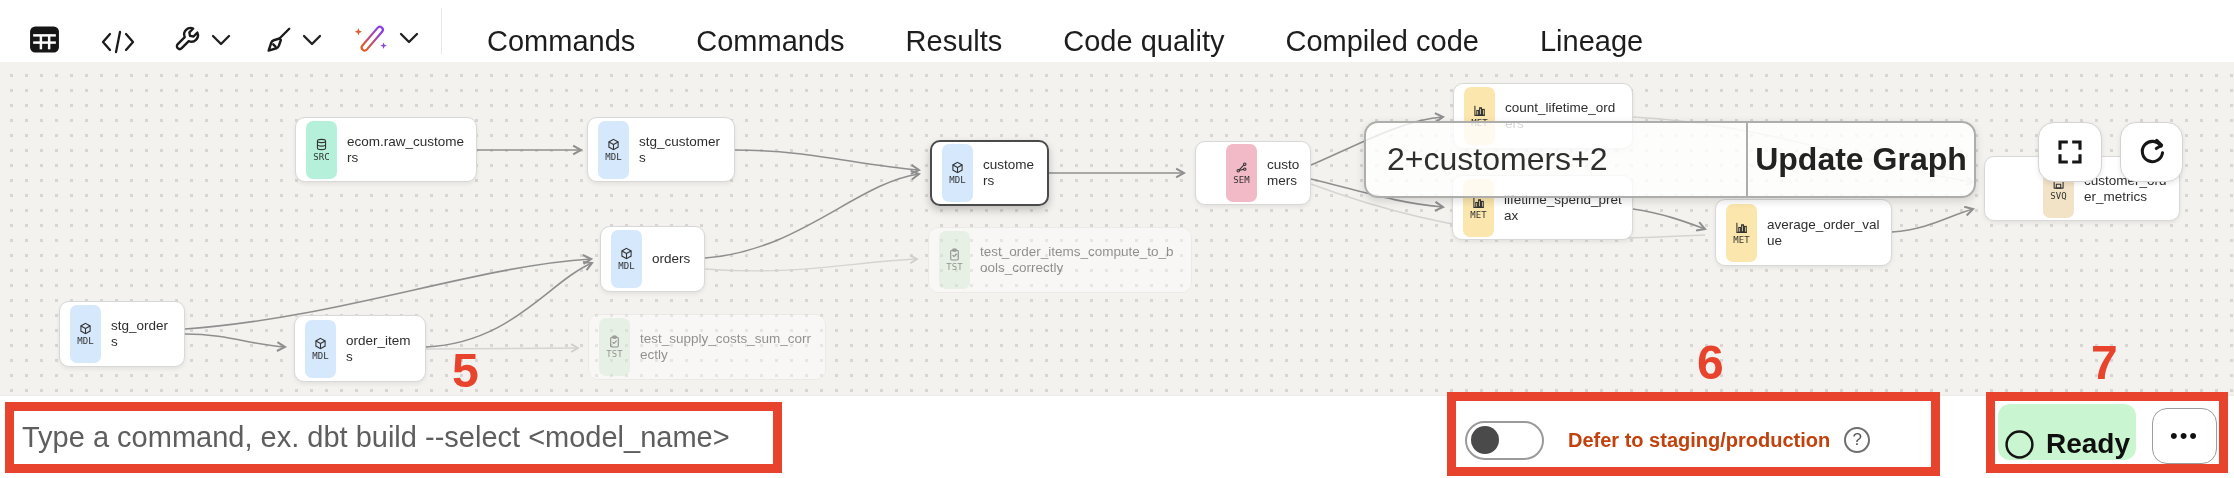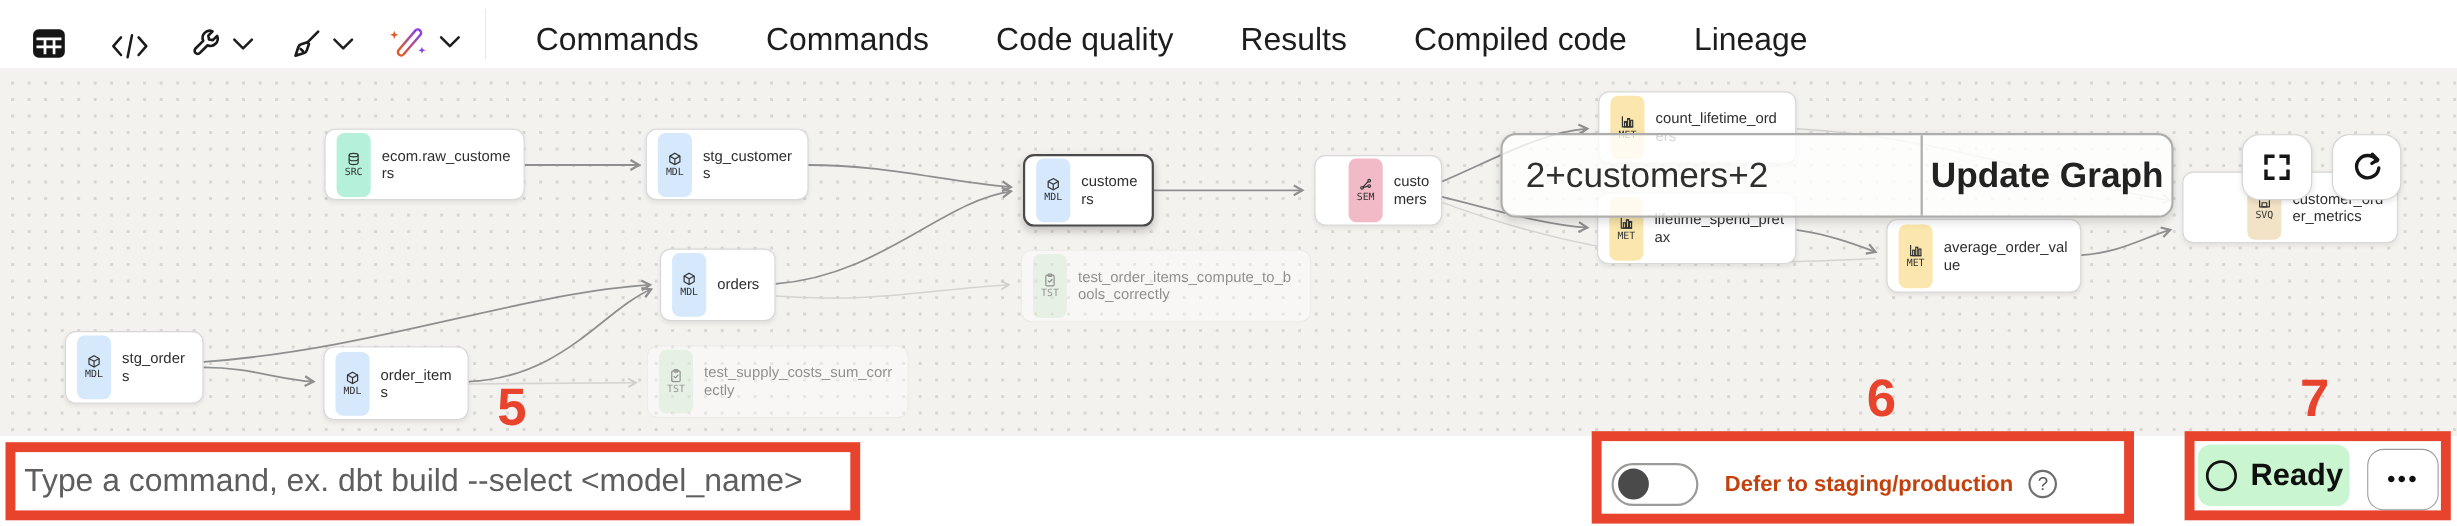--- a/index.html
+++ b/index.html
@@ -11,21 +11,21 @@
   .header { position:absolute; left:0; top:0; width:2234px; height:62px; background:#fff; }
   .tool-btn { display:flex; align-items:center; justify-content:center; height:48px; border:none; background:none; cursor:pointer; }
   .chev { margin-left:8px; }
   .tb-table { position:absolute; left:28px; top:15px; }
   .tb-code { position:absolute; left:100px; top:18px; }
   .tb-wrench { position:absolute; left:172px; top:16px; display:flex; align-items:center; }
   .tb-broom { position:absolute; left:263px; top:16px; display:flex; align-items:center; }
   .tb-magic { position:absolute; left:352px; top:14px; display:flex; align-items:center; }
   .tool-divider { position:absolute; left:441px; top:8px; width:1px; height:46px; background:#e8e8e6; }
 
-  .tabs { position:absolute; left:487px; top:0; height:72px; display:flex; align-items:center; gap:61px; }
+  .tabs { position:absolute; left:487px; top:0; height:72px; display:flex; align-items:flex-end; gap:61px; }
   .tab { position:relative; font-size:29px; font-weight:500; color:#1d1d1d; height:62px; display:flex; align-items:center; cursor:pointer; white-space:nowrap; }
   .tab.active::after { content:""; position:absolute; left:-27px; right:-27px; bottom:-4px; height:7px; background:#a49a96; border-radius:2px; }
 
   
   .canvas { position:absolute; left:0; top:62px; width:2234px; height:333px;
             background-color:#f3f2ef;
             background-image:radial-gradient(#d8d5d2 1.5px, transparent 1.6px);
             background-size:15px 15px; background-position:4px 6px; }
   .edges { position:absolute; left:0; top:0; z-index:1; }
 
@@ -59,21 +59,21 @@
   .cmd-input { position:absolute; left:22px; top:16px; width:744px; height:51px; border:none; outline:none;
                font-family:"Liberation Sans", sans-serif; font-size:29px; color:#3c3c3c; background:#fff; }
   .cmd-input::placeholder { color:#5e5e5e; opacity:1; }
   .defer-group { position:absolute; left:1465px; top:22px; height:44px; display:flex; align-items:center; }
   .toggle { width:79px; height:39px; border:2px solid #9a9a98; border-radius:20px; background:#fff; position:relative; cursor:pointer; flex:0 0 auto; }
   .knob { position:absolute; left:4px; top:3.5px; width:28px; height:28px; border-radius:50%; background:#4a4a4a; }
   .defer-label { margin-left:24px; font-size:20px; font-weight:600; color:#c2410c; white-space:nowrap; }
   .help { margin-left:14px; width:26px; height:26px; border:2px solid #6f6f6f; border-radius:50%;
           display:flex; align-items:center; justify-content:center; font-size:17px; color:#555; cursor:pointer; }
   .ready-pill { position:absolute; left:1998px; top:8px; width:138px; height:56px; background:#c9f6d0; border-radius:12px;
-                display:flex; align-items:center; justify-content:center; gap:11px; cursor:pointer; }
+                display:flex; align-items:flex-end; justify-content:center; gap:11px; cursor:pointer; }
   .ready-label { font-size:28px; font-weight:600; color:#0f0f0f; }
   .menu-btn { position:absolute; left:2152px; top:12px; width:65px; height:56px; background:#fff; border:1.5px solid #9c9c9a;
               border-radius:15px; display:flex; align-items:center; justify-content:center; cursor:pointer;
               font-size:22px; letter-spacing:2px; color:#111; }
 
   
   .ann { position:absolute; z-index:9; }
   .ann-box { border:9px solid #e8432d; }
   .ann-num { font-size:48px; font-weight:600; color:#e8432d; line-height:1; }
   .box5 { left:5px; top:402px; width:777px; height:71px; }
@@ -138,22 +138,22 @@
       </svg>
       <svg class="chev" width="22" height="14" viewBox="0 0 22 14" fill="none" stroke="#1f1f1f" stroke-width="2.3" stroke-linecap="round" stroke-linejoin="round">
         <polyline points="3,3 11,11 19,3"></polyline>
       </svg>
     </div>
     <div class="tool-divider"></div>
 
     <div class="tabs">
       <div class="tab">Commands</div>
       <div class="tab">Commands</div>
+      <div class="tab">Results</div>
       <div class="tab">Code quality</div>
-      <div class="tab">Results</div>
       <div class="tab">Compiled code</div>
       <div class="tab active">Lineage</div>
     </div>
   </div>
 
   <div class="canvas">
 
     <svg class="edges" width="2234" height="333" viewBox="0 0 2234 333">
       <defs>
         <marker id="arr" viewBox="0 0 10 10" refX="8" refY="5" markerWidth="7" markerHeight="7" orient="auto-start-reverse">

